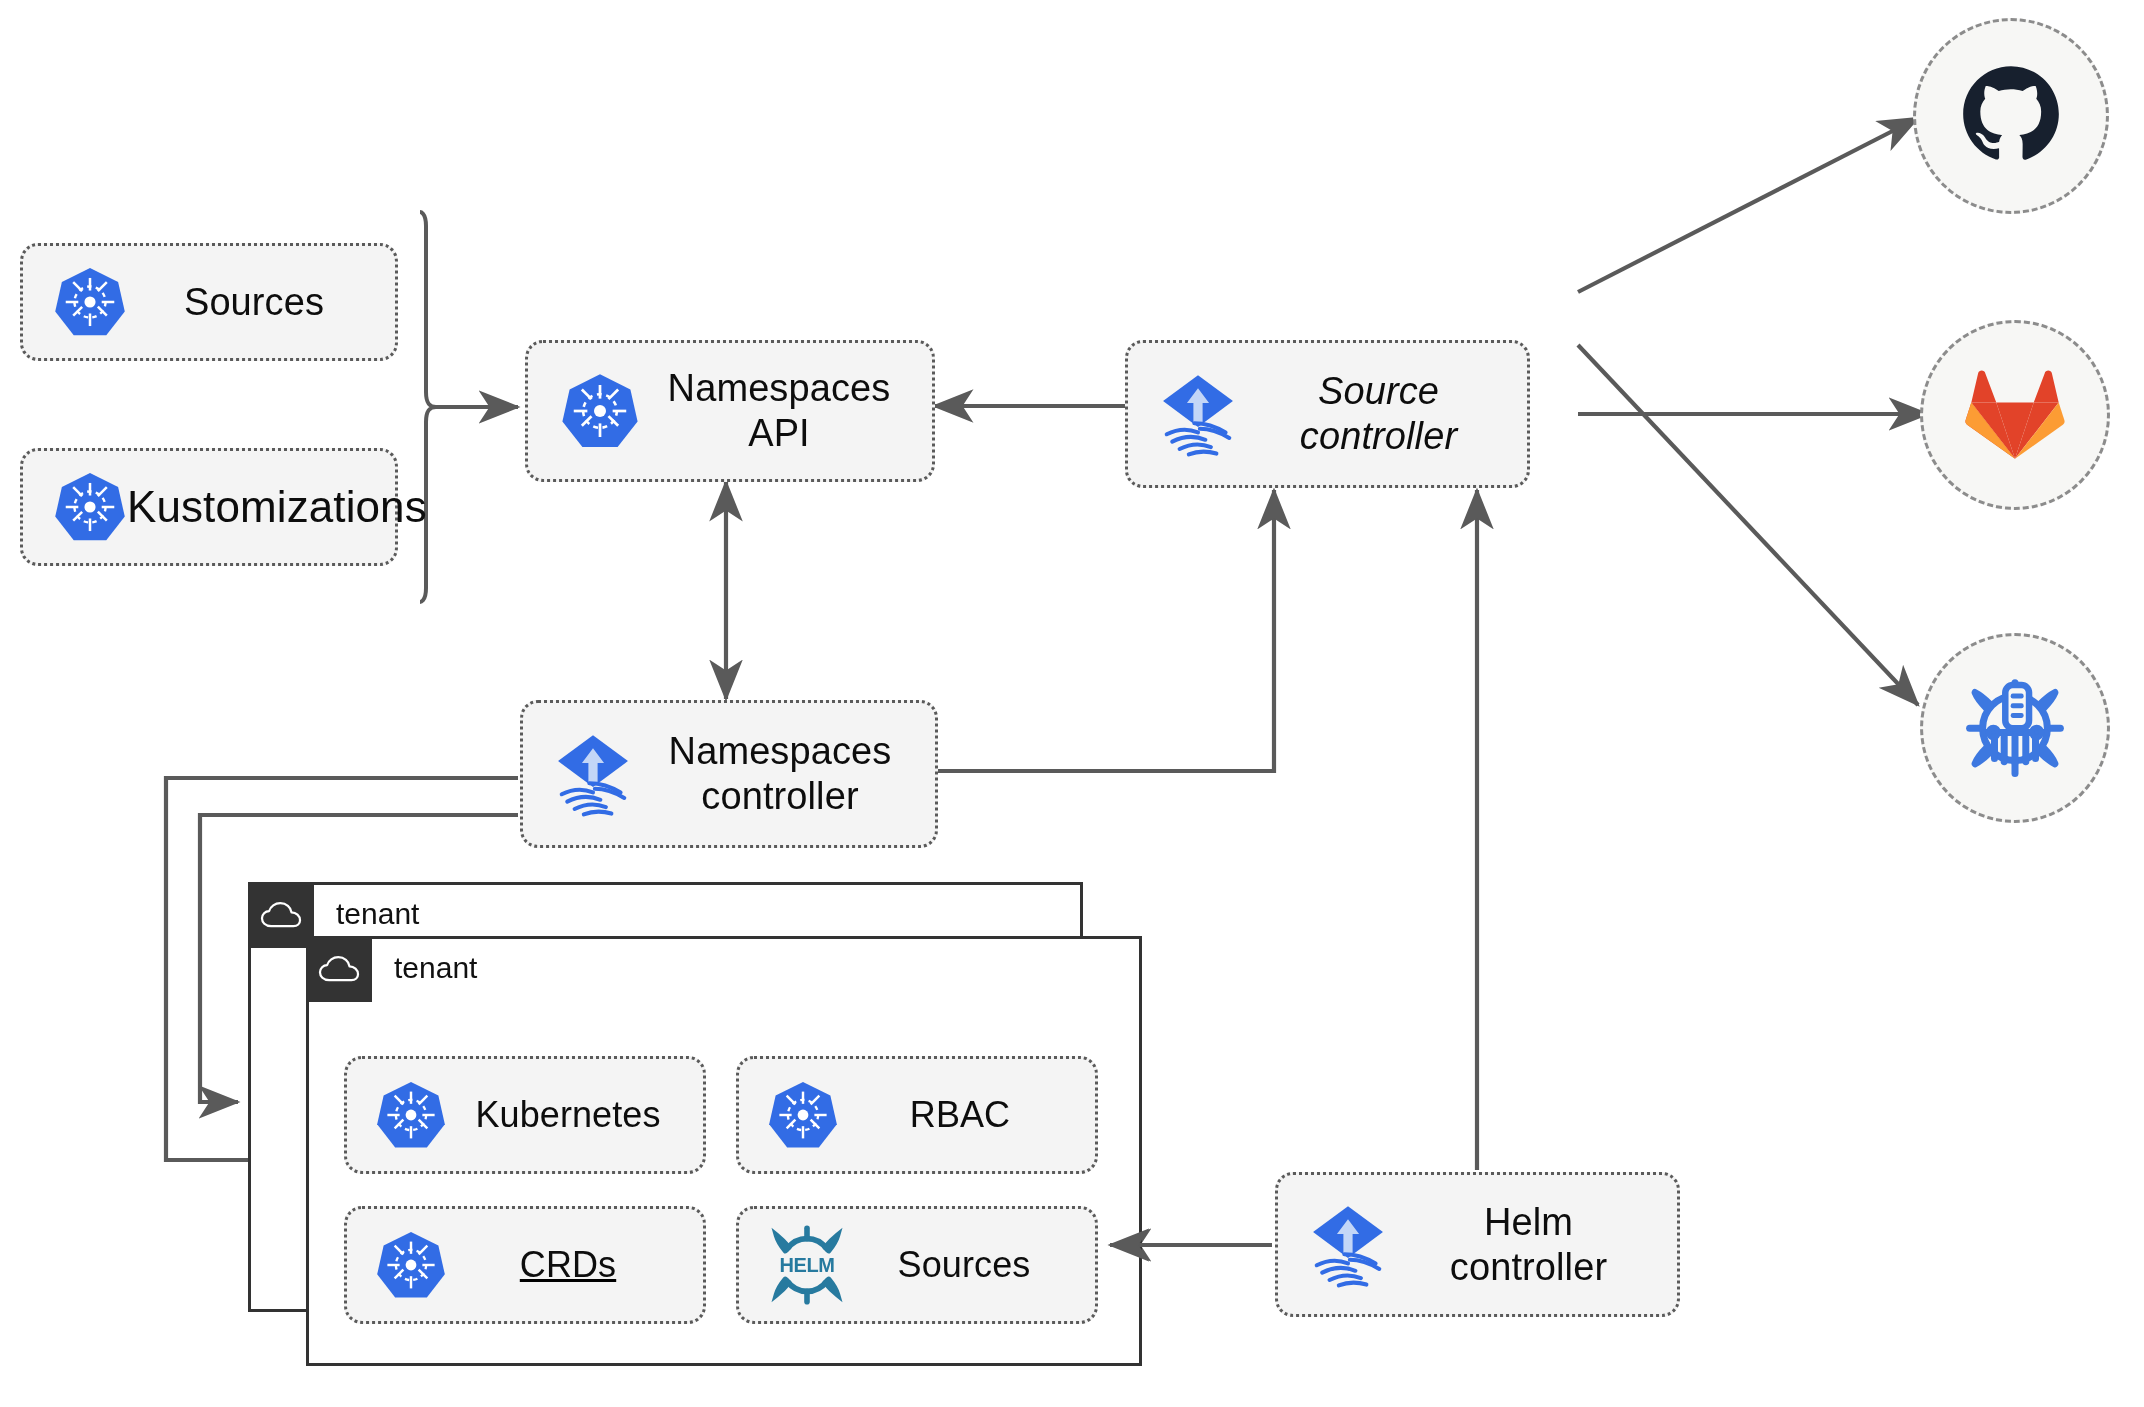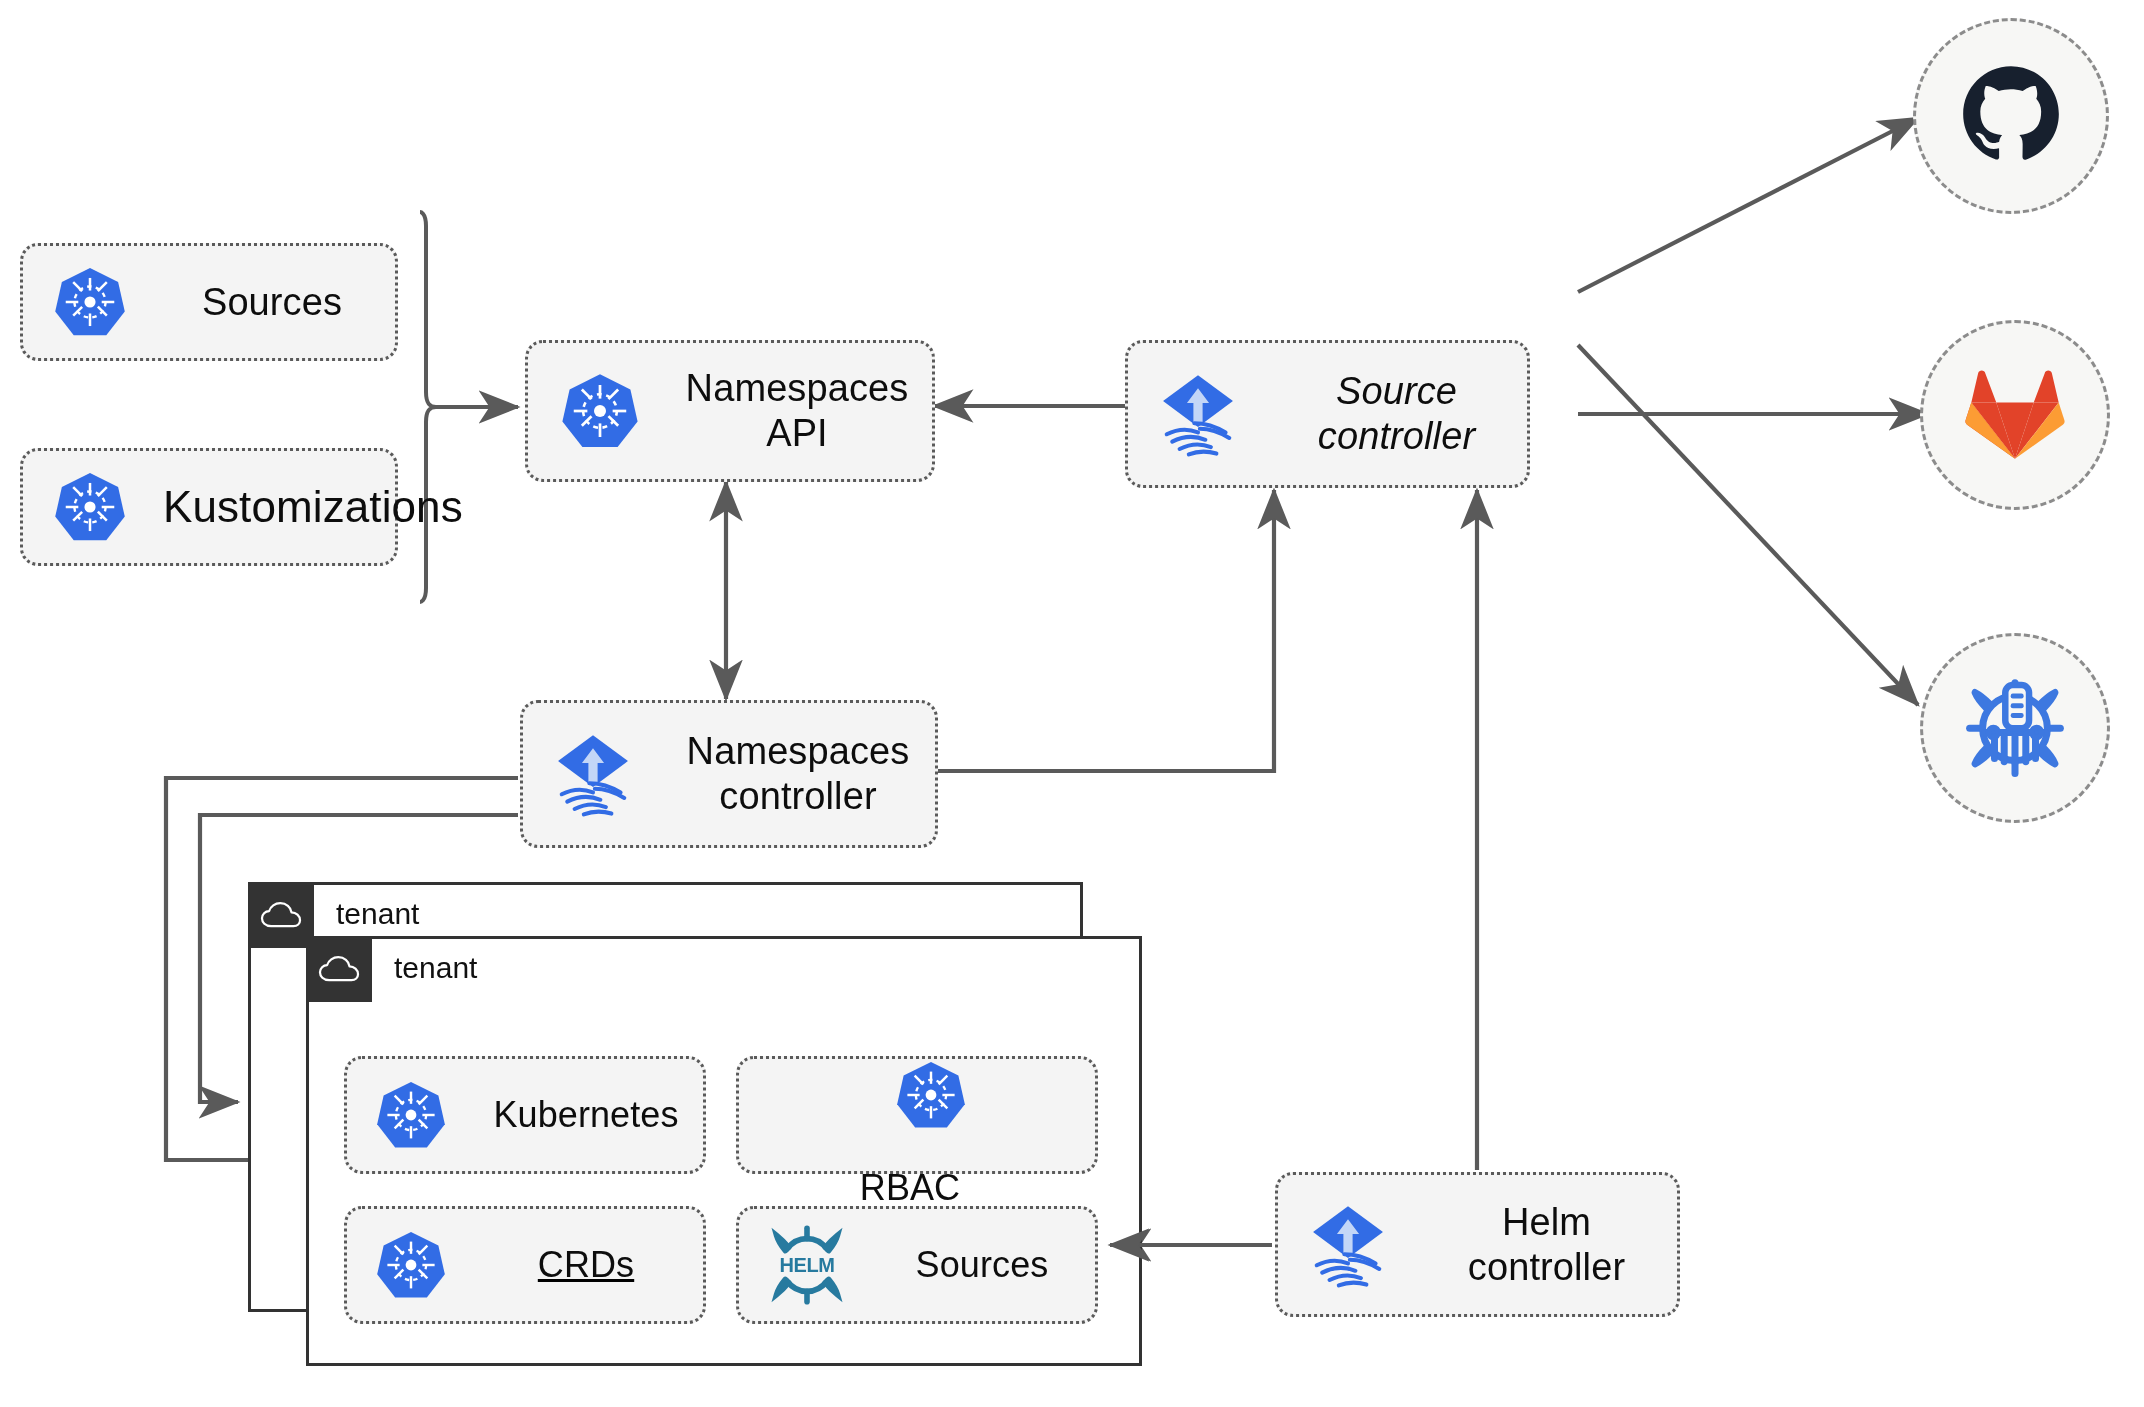--- a/index.html
+++ b/index.html
@@ -12,21 +12,20 @@
 
   
   .node{
     position:absolute;
     background:#f4f4f4;
     border:3px dotted #5a5a5a;
     border-radius:18px;
     display:flex;align-items:center;
     box-sizing:border-box;
     z-index:5;
-    gap:36px;
   }
   .node .ico{flex:0 0 auto;display:flex;align-items:center;justify-content:center;}
   .node .lbl{
     flex:1 1 auto;text-align:center;
     color:#0d0d0d;line-height:1.18;
     font-size:38px;letter-spacing:.1px;
     padding-right:14px;white-space:pre-line;
   }
   .node.small .lbl{font-size:36px;}
 
@@ -327,21 +326,21 @@
             <path d="M59.4 57.6l2.4-2.4L73.9 67.3l-2.4 2.4z"></path>
           <path d="M71.5 22l2.4 2.4L61.8 36.4 59.4 34z"></path>
             <path d="M38.2 55.3l2.4 2.4L28.5 69.7l-2.4-2.4z"></path>
           <circle cx="50" cy="50" r="21" fill="none" stroke="#ffffff" stroke-width="3.2" stroke-dasharray="6 5.8"></circle>
         </g>
       </svg>
     </span>
     <span class="lbl">Kubernetes</span>
   </div>
 
-  <div class="node small" style="left:736px;top:1056px;width:362px;height:118px;z-index:6;flex-direction:column;">
+  <div class="node small" style="left:736px;top:1056px;width:362px;height:118px;z-index:6;">
     <span class="ico" style="margin-left:28px;">
       <svg width="72" height="72" viewBox="0 0 100 100" aria-hidden="true">
         <polygon points="50,4 88,23 97,63 72,95 28,95 3,63 12,23" fill="#326ce5"></polygon>
         <g fill="#ffffff">
           <circle cx="50" cy="50" r="7.5"></circle>
           <path d="M48.3 17.5h3.4v17h-3.4z"></path>
             <path d="M48.3 65.5h3.4v17h-3.4z"></path>
           <path d="M17.2 48.3h17v3.4h-17z"></path>
             <path d="M65.8 48.3h17v3.4h-17z"></path>
           <path d="M26.1 24.4l2.4-2.4L40.6 34l-2.4 2.4z"></path>

